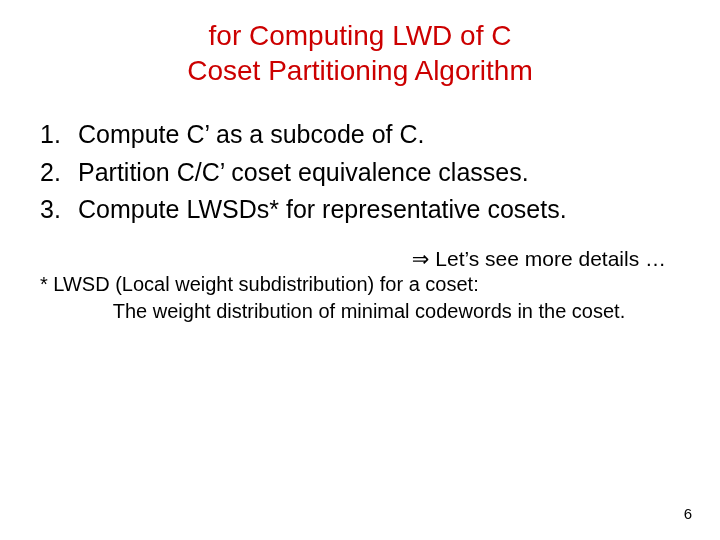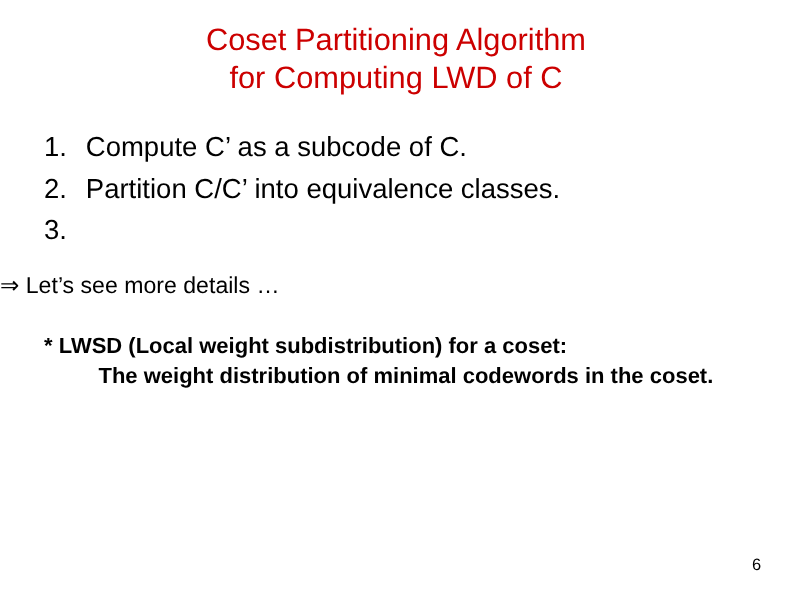--- a/index.html
+++ b/index.html
@@ -35,63 +35,63 @@
       color: #000000;
       line-height: 1.5;
       display: flex;
     }
     .step-num {
       min-width: 38px;
     }
     .details-line {
       font-size: 21px;
       color: #000000;
-      padding-right: 92px;
+      text-align: right;
+      padding-right: 54px;
       margin-top: 18px;
     }
     .footnote {
-      margin-top: 30px;
       padding-left: 40px;
       padding-right: 40px;
       font-size: 20px;
       color: #000000;
       line-height: 1.35;
-      font-weight: bold;
     }
     .footnote-line2 {
       padding-left: 18px;
       text-align: center;
     }
     .page-number {
       position: absolute;
       bottom: 18px;
       right: 28px;
       font-size: 15px;
       color: #000000;
     }
   </style>
 </head>
 <body>
 
 <div class="title">
+  <span class="title-line">for Computing LWD of C</span>
   <span class="title-line">Coset Partitioning Algorithm</span>
-  <span class="title-line">for Computing LWD of C</span>
 </div>
 
 <div class="steps">
   <div class="step-item">
     <span class="step-num">1.</span>
     <span>Compute C’ as a subcode of C.</span>
   </div>
   <div class="step-item">
     <span class="step-num">2.</span>
-    <span>Partition C/C’ into equivalence classes.</span>
+    <span>Partition C/C’ coset equivalence classes.</span>
   </div>
   <div class="step-item">
     <span class="step-num">3.</span>
+    <span>Compute LWSDs* for representative cosets.</span>
   </div>
 </div>
 
 <div class="details-line">⇒ Let’s see more details …</div>
 
 <div class="footnote">
   <div>* LWSD (Local weight subdistribution) for a coset:</div>
   <div class="footnote-line2">The weight distribution of minimal codewords in the coset.</div>
 </div>
 

